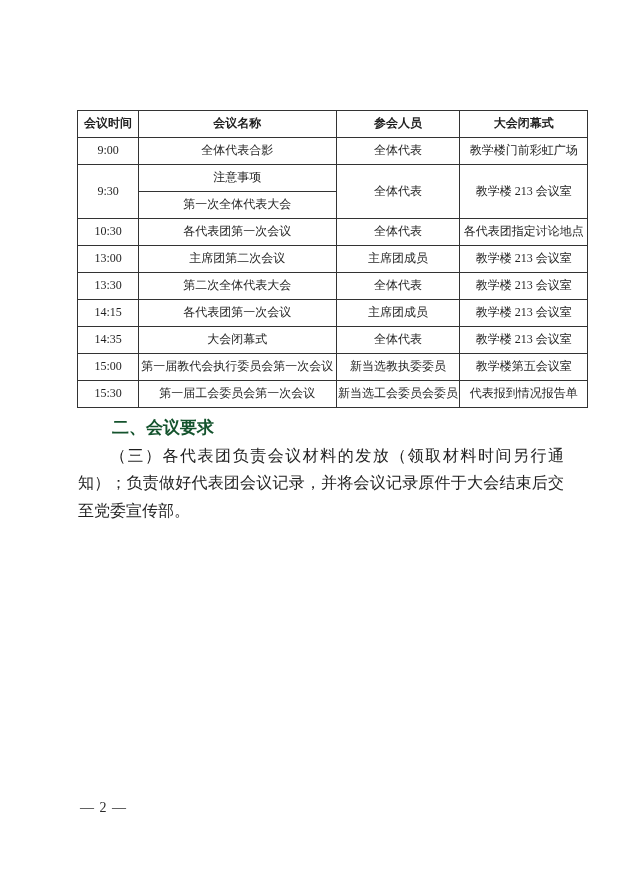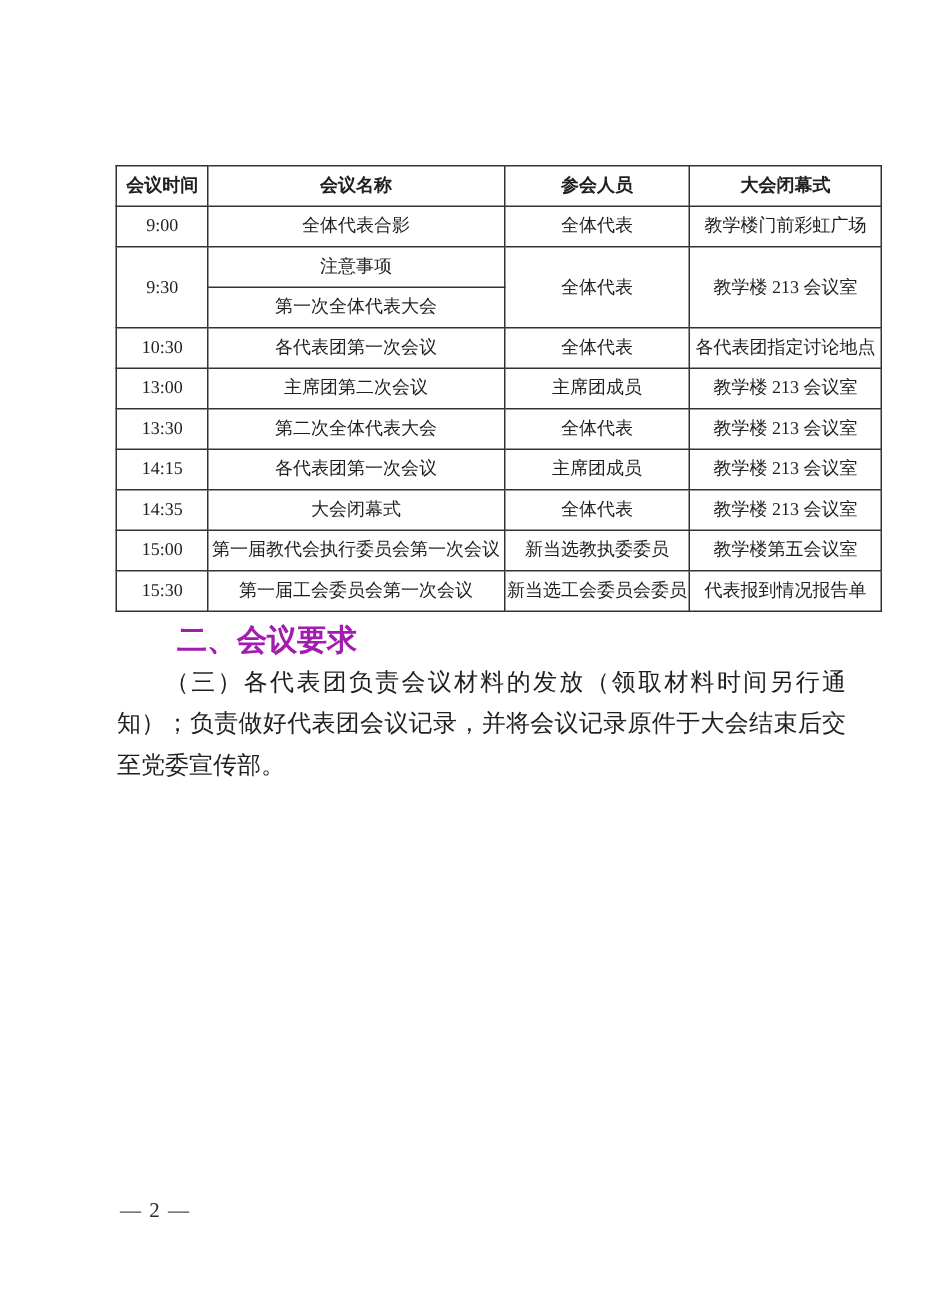--- a/index.html
+++ b/index.html
@@ -58,24 +58,24 @@
   .content {
     position: absolute;
     left: 78px;
     top: 414px;
     width: 486px;
   }
   .sec-heading {
     margin: 0;
     font-family: "Liberation Sans", sans-serif;
     font-weight: bold;
-    font-size: 20px;
+    font-size: 17px;
     line-height: 27.6px;
     text-indent: 2em;
-    color: #a21caf;
+    color: #14532d;
   }
   .para {
     margin: 0;
     font-size: 16px;
     line-height: 27.6px;
     text-indent: 2em;
     text-align: justify;
     text-justify: inter-ideograph;
     color: #1f1f1f;
   }

